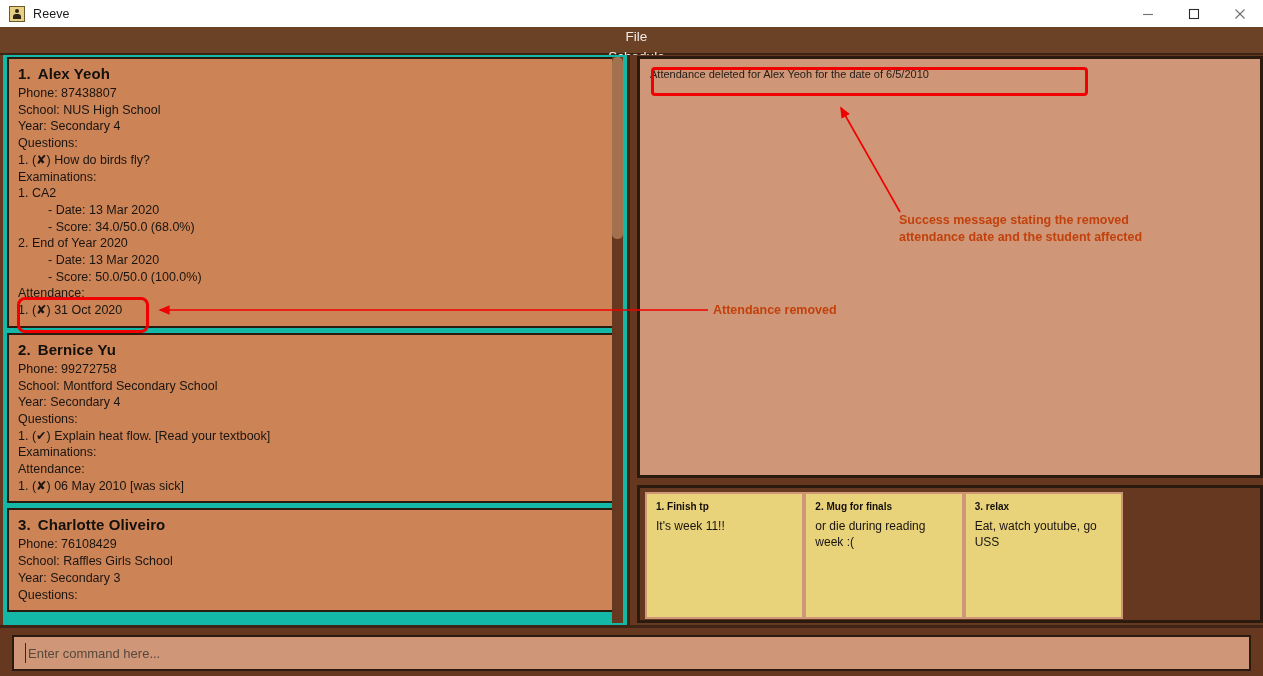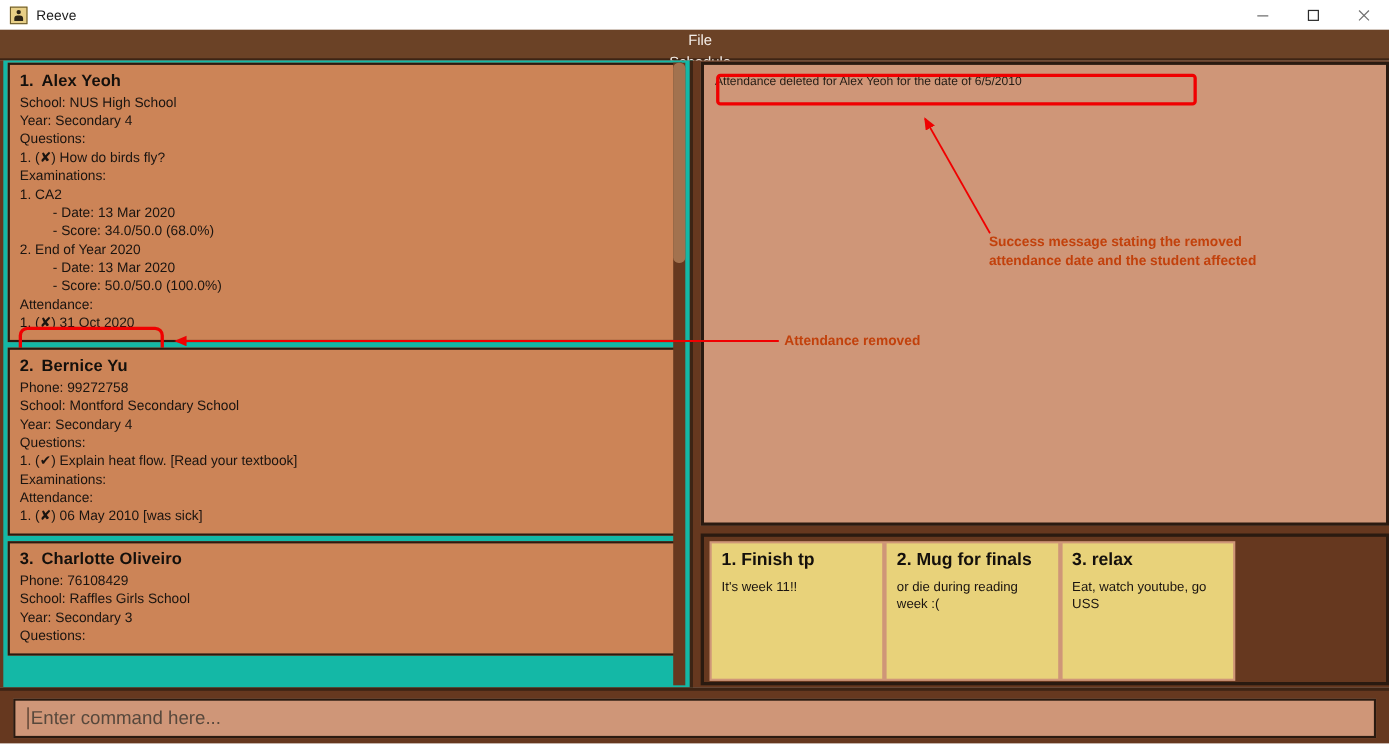--- a/index.html
+++ b/index.html
@@ -179,21 +179,21 @@
     display: flex;
     padding: 2px;
     gap: 4px;
   }
   .note {
     flex: 1 1 0;
     background: #e8d27a;
     padding: 7px 9px;
   }
   .note-title {
-    font-size: 16px; font-weight: bold;
+    font-size: 10px; font-weight: bold;
     color: #14100c;
     margin-bottom: 6px;
   }
   .note-body {
     font-size: 12px; color: #1a1410;
     line-height: 16px;
   }
 
   
   .cmdbar {
@@ -208,21 +208,21 @@
     background: #cf9678;
     border: 2px solid #2a1a10;
     display: flex; align-items: center;
     padding-left: 11px;
   }
   .cmd-caret {
     width: 1px; height: 20px; background: #3a2a1e;
     margin-right: 2px;
   }
   .cmd-placeholder {
-    font-size: 17px; color: #57483c;
+    font-size: 13px; color: #57483c;
   }
 
   
   .anno-svg {
     position: absolute; left: 0; top: 0;
     width: 1263px; height: 676px;
     pointer-events: none;
   }
   .anno-label {
     position: absolute;
@@ -268,20 +268,21 @@
     <div class="menu-item">Schedule</div>
     <div class="menu-item">Help</div>
   </div>
 
   <div class="main">
 
     <div class="left-panel">
       <div class="student-list" id="student-list">
           <div class="student-card">
             <div class="student-name"><span class="idx">1.</span><span>Alex Yeoh</span></div>
+            <div class="student-line">Phone: 87438807</div>
             <div class="student-line">School: NUS High School</div>
             <div class="student-line">Year: Secondary 4</div>
             <div class="student-line">Questions:</div>
             <div class="student-line">1. (✘) How do birds fly?</div>
             <div class="student-line">Examinations:</div>
             <div class="student-line">1. CA2</div>
             <div class="student-line indent">- Date: 13 Mar 2020</div>
             <div class="student-line indent">- Score: 34.0/50.0 (68.0%)</div>
             <div class="student-line">2. End of Year 2020</div>
             <div class="student-line indent">- Date: 13 Mar 2020</div>

